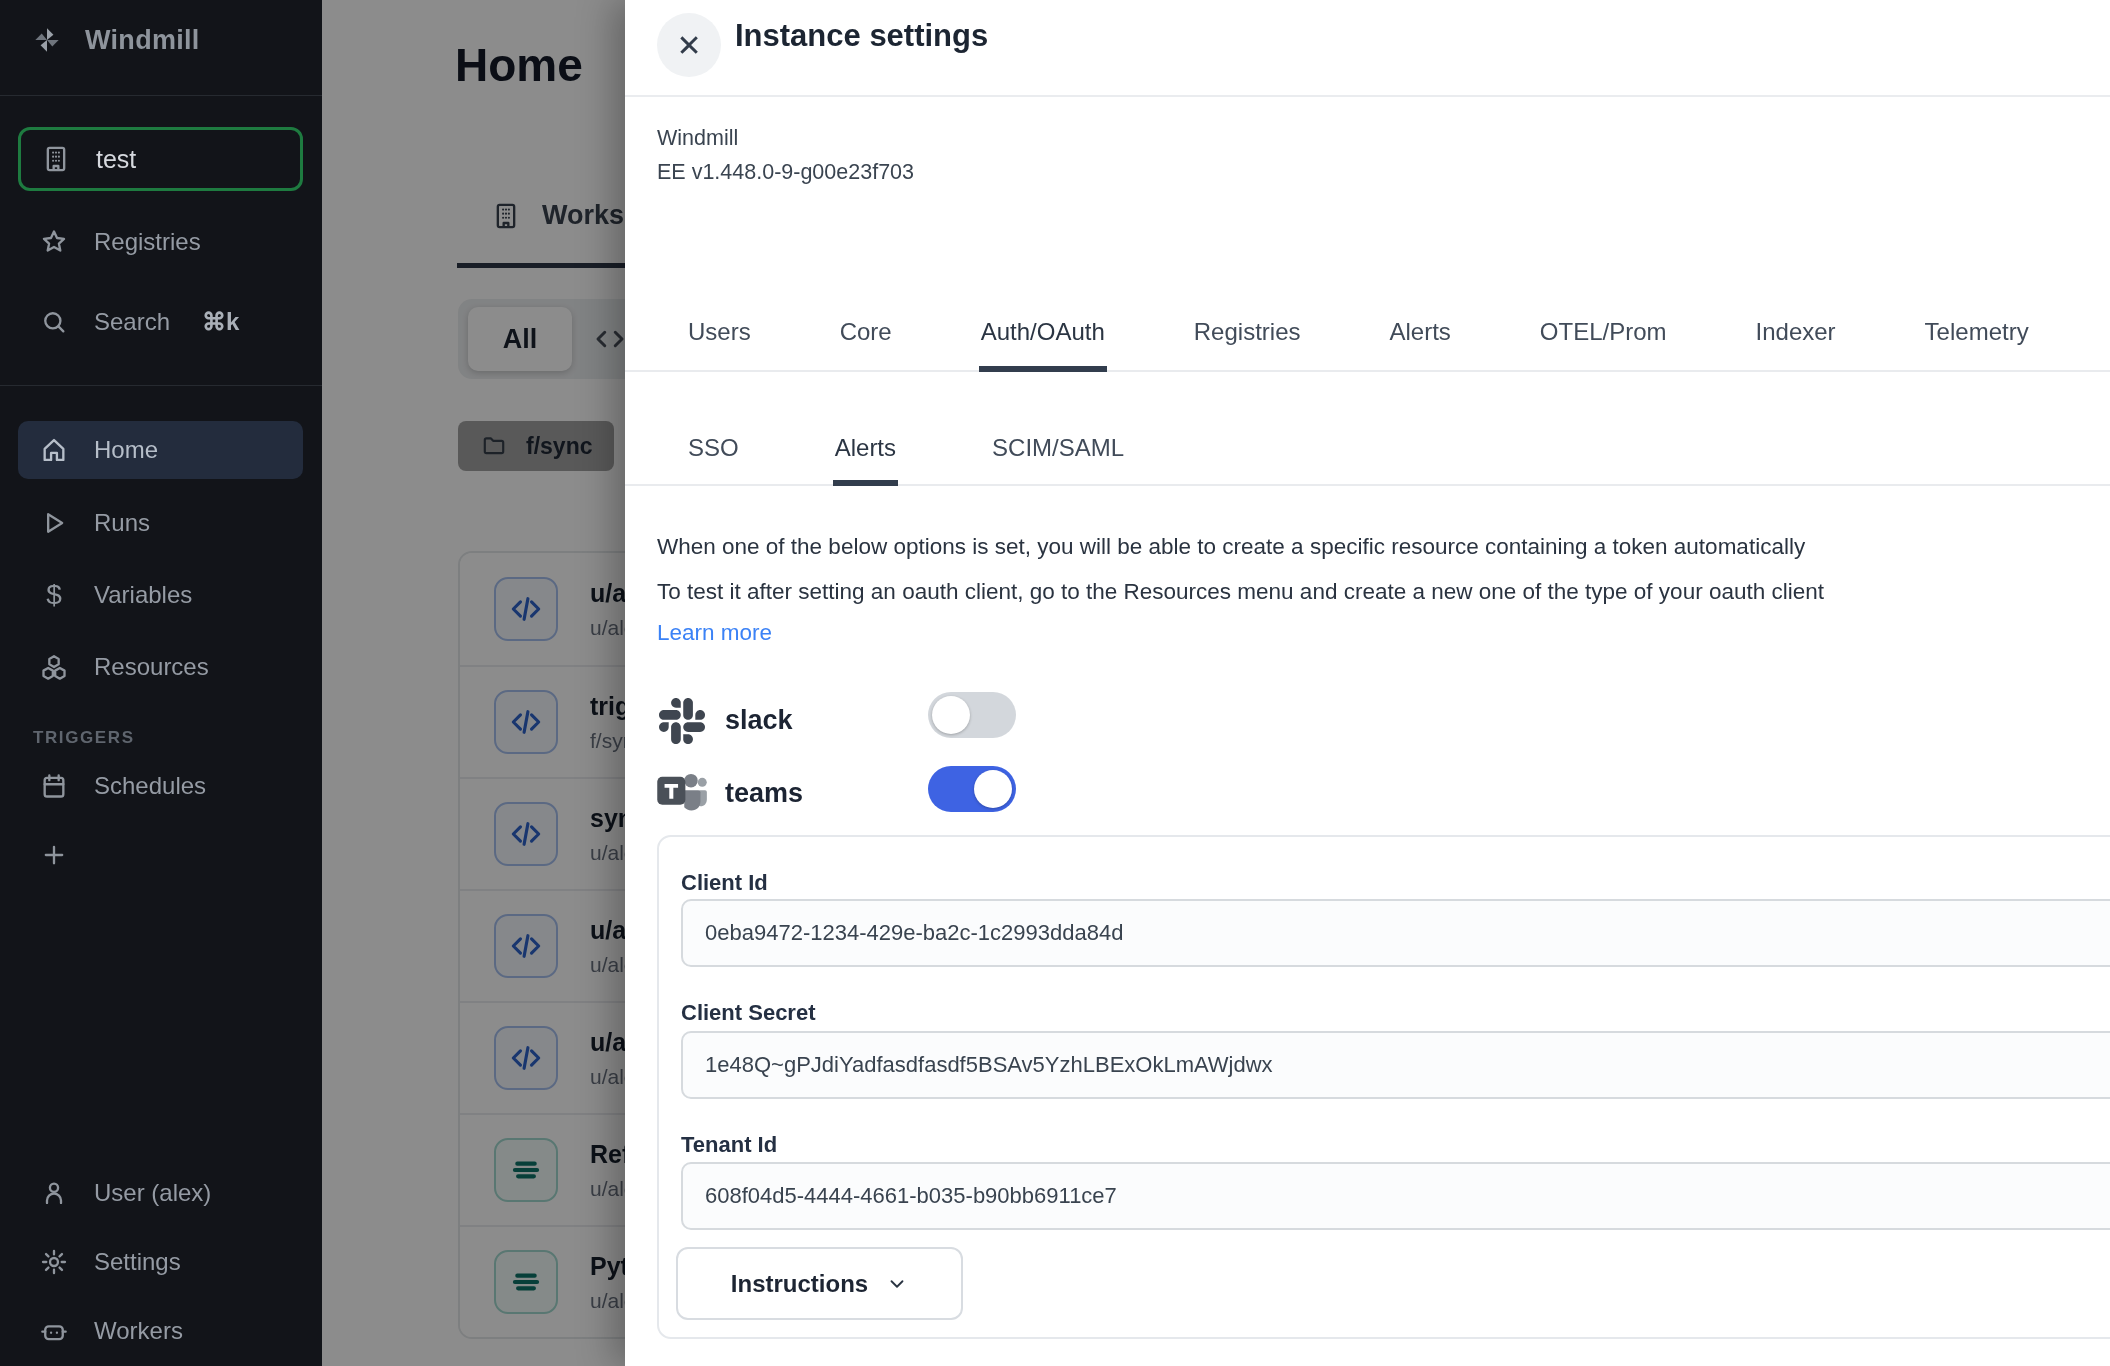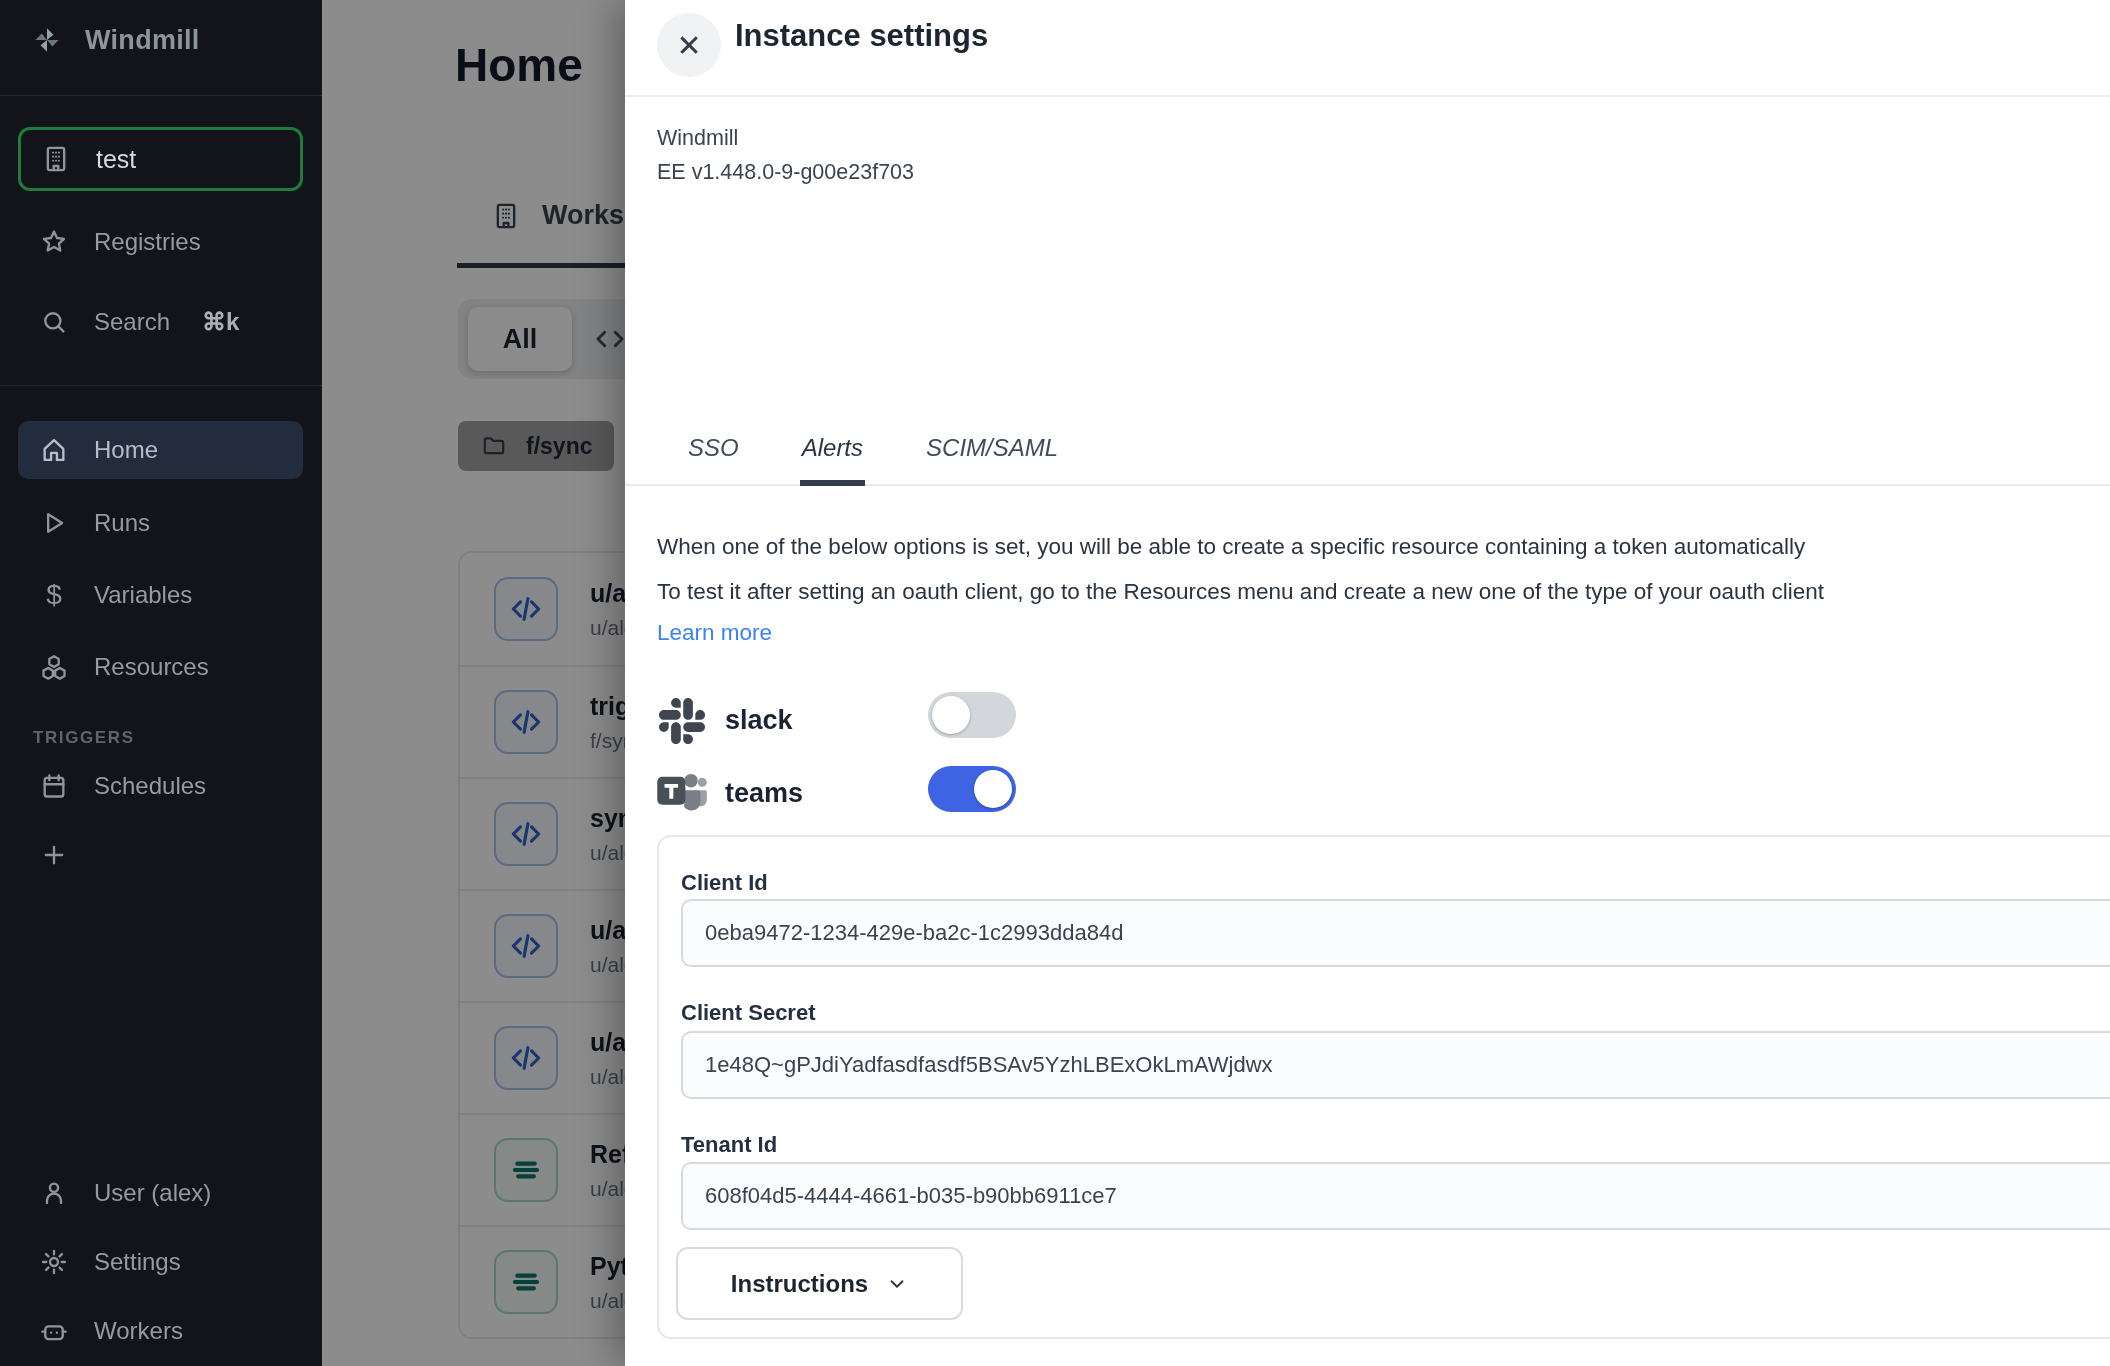--- a/index.html
+++ b/index.html
@@ -65,21 +65,21 @@
   .meta1 { position:absolute; left:32px; top:126px; font-size:21.5px; color:#3a4450; }
   .meta2 { position:absolute; left:32px; top:160px; font-size:21.5px; color:#3a4450; }
 
   .tabs-wrap { position:absolute; left:0; top:300px; width:100%; border-bottom:2px solid #e9ebee; padding-left:61px; }
   .tabs { display:flex; gap:85px; }
   .tab { font-size:24px; color:#414b59; padding:18px 2px 20px; border-bottom:6px solid transparent;
          margin-bottom:-2px; cursor:pointer; white-space:nowrap; }
   .tab.active { border-color:#323d4d; color:#2b3543; font-weight:500; }
 
   .subtabs-wrap { position:absolute; left:0; top:420px; width:100%; border-bottom:2px solid #e9ebee; padding-left:61px; }
-  .subtabs { display:flex; gap:59px;font-style:italic; }
+  .subtabs { display:flex; gap:92px; }
   .subtab { font-size:24px; color:#414b59; padding:14px 2px 18px; border-bottom:6px solid transparent;
             margin-bottom:-2px; cursor:pointer; }
   .subtab.active { border-color:#323d4d; color:#2b3543; font-weight:500; }
 
   .desc { position:absolute; left:32px; top:524px; font-size:22.5px; color:#2a3340; line-height:45px; white-space:nowrap; }
   .learn-more { position:absolute; left:32px; top:620px; font-size:22.5px; color:#3b82f6; cursor:pointer; }
 
   .provider-label { position:absolute; left:100px; font-size:27px; font-weight:bold; color:#1c2433; }
   .provider-icon { position:absolute; }
   .toggle { position:absolute; left:303px; width:88px; height:46px; border-radius:23px; cursor:pointer; }
@@ -354,20 +354,32 @@
   <section class="drawer">
     <div class="close-btn">
       <span>✕</span>
     </div>
     <div class="drawer-title">Instance settings</div>
     <div class="drawer-hdiv"></div>
 
     <div class="meta1">Windmill</div>
     <div class="meta2">EE v1.448.0-9-g00e23f703</div>
 
+    <div class="tabs-wrap">
+      <div class="tabs">
+        <div class="tab">Users</div>
+        <div class="tab">Core</div>
+        <div class="tab active">Auth/OAuth</div>
+        <div class="tab">Registries</div>
+        <div class="tab">Alerts</div>
+        <div class="tab">OTEL/Prom</div>
+        <div class="tab">Indexer</div>
+        <div class="tab">Telemetry</div>
+      </div>
+    </div>
 
     <div class="subtabs-wrap">
       <div class="subtabs">
         <div class="subtab">SSO</div>
         <div class="subtab active">Alerts</div>
         <div class="subtab">SCIM/SAML</div>
       </div>
     </div>
 
     <div class="desc">

